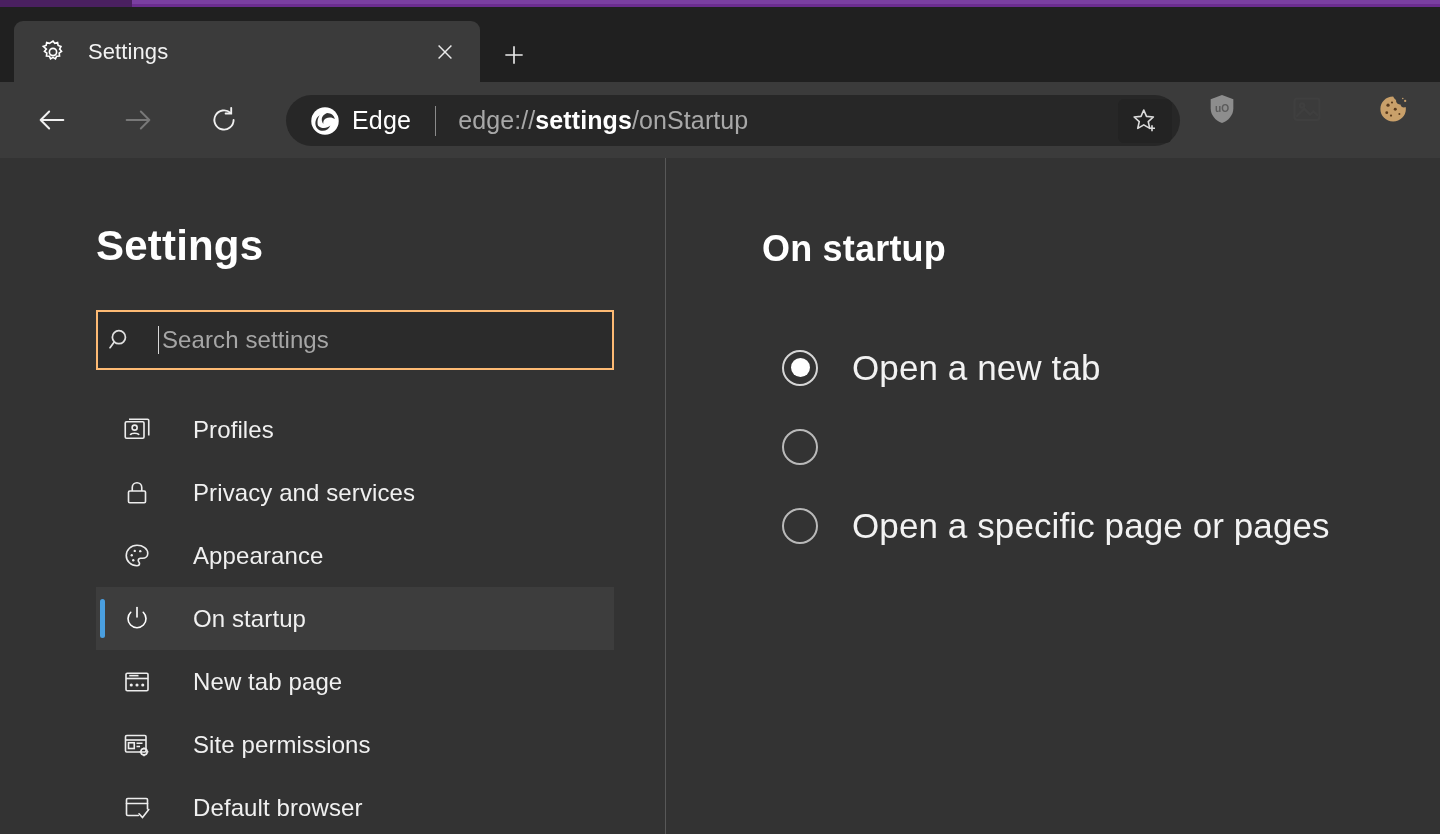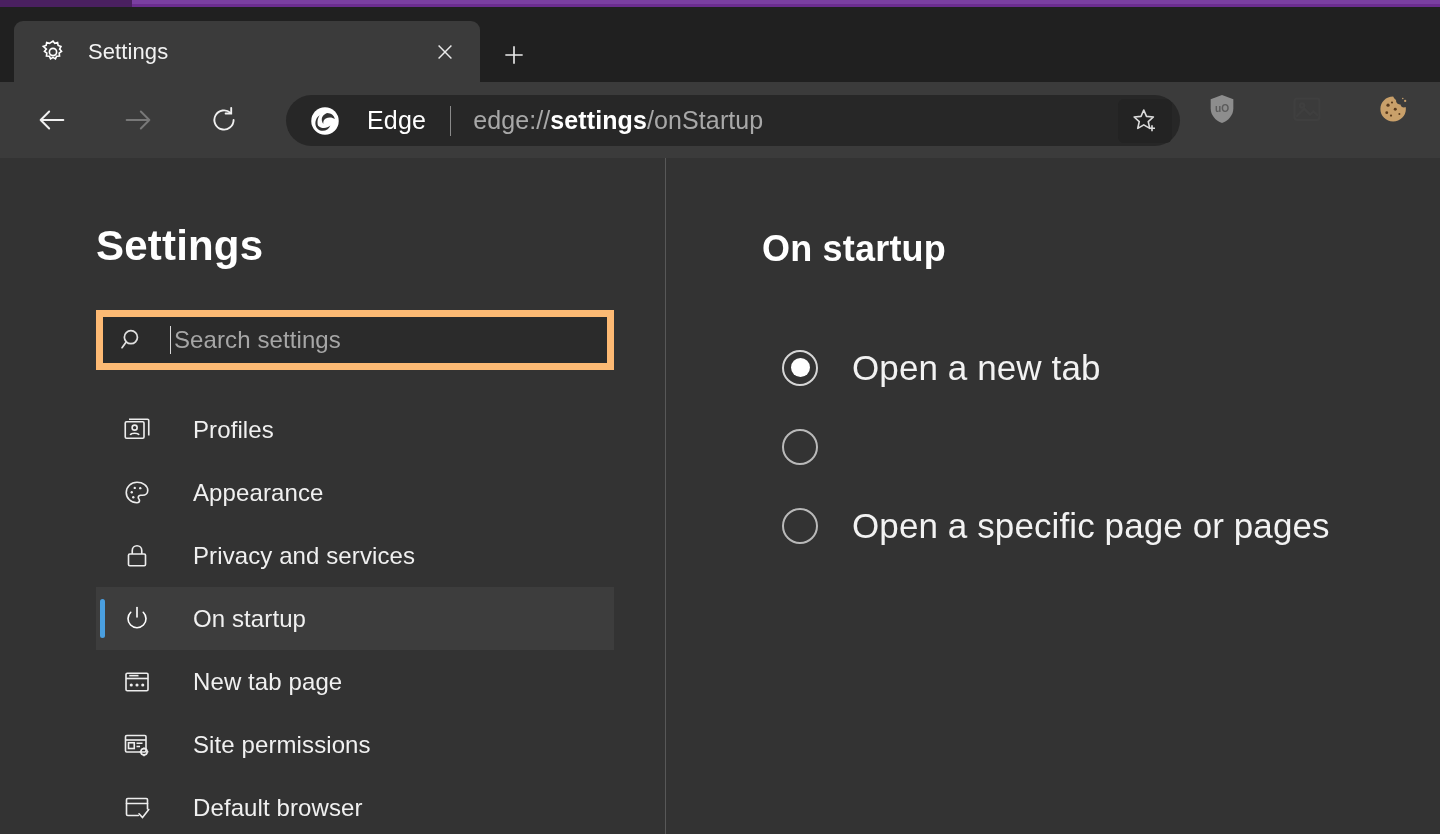--- a/index.html
+++ b/index.html
@@ -125,21 +125,21 @@
     display: flex;
     align-items: center;
     padding: 0 8px 0 24px;
   }
   .edge-brand {
     display: flex;
     align-items: center;
     flex: 0 0 auto;
   }
   .edge-brand-label {
-    margin-left: 27px;
+    margin-left: 12px;
     color: #ffffff;
     font-size: 25px;
     font-weight: 400;
     letter-spacing: .2px;
   }
   .omnibox-sep {
     width: 1px;
     height: 30px;
     background: #8a8a8a;
     margin: 0 22px 0 24px;
@@ -213,24 +213,24 @@
     font-weight: 700;
     letter-spacing: .2px;
   }
   .search-box {
     position: absolute;
     left: 96px;
     top: 152px;
     width: 518px;
     height: 60px;
     background: #2b2b2b;
-    border: 7px solid #fdba74;
-    display: flex;
-    align-items: center;
-    padding-left: 15px;
+    border: 2px solid #fdba74;
+    display: flex;
+    align-items: center;
+    padding-left: 8px;
   }
   .search-icon-wrap {
     width: 30px; height: 30px;
     flex: 0 0 30px;
     display: flex; align-items: center; justify-content: center;
   }
   .search-caret {
     width: 1px;
     height: 28px;
     background: #d8d8d8;
@@ -469,38 +469,38 @@
               <circle cx="10.1" cy="10.1" r="2.0"></circle>
               <path d="M6.6 16.0 c.8-1.9 6.2-1.9 7.0 0"></path>
             </svg>
           </span>
           <span class="nav-label">Profiles</span>
         </div>
 
         <div class="navitem">
           <span class="nav-icon">
             <svg width="30" height="30" viewBox="0 0 24 24" stroke="#ededed" stroke-width="1.3" fill="none">
+              <rect x="5.2" y="10.4" width="13.6" height="9.4" rx="1"></rect>
+              <path d="M8.2 10.4 V7.6 a3.8 3.8 0 0 1 7.6 0 V10.4"></path>
+            </svg>
+          </span>
+          <span class="nav-label">Privacy and services</span>
+        </div>
+
+        <div class="navitem">
+          <span class="nav-icon">
+            <svg width="30" height="30" viewBox="0 0 24 24" stroke="#ededed" stroke-width="1.3" fill="none">
               <path d="M12 3.4 c-4.8 0-8.6 3.6-8.6 8.2 0 4.6 3.8 8.2 8.6 8.2 1.2 0 2.0-.8 2.0-1.8 0-.5-.2-.9-.5-1.2-.3-.3-.5-.7-.5-1.2 0-1 .8-1.8 1.9-1.8h1.6c2.3 0 4.1-1.7 4.1-3.9 0-3.8-3.8-6.5-8.6-6.5z"></path>
               <circle cx="7.8" cy="11.4" r=".95" fill="#ededed" stroke="none"></circle>
               <circle cx="10.2" cy="7.9" r=".95" fill="#ededed" stroke="none"></circle>
               <circle cx="14.6" cy="8.1" r=".95" fill="#ededed" stroke="none"></circle>
               <circle cx="9.0" cy="15.4" r=".95" fill="#ededed" stroke="none"></circle>
             </svg>
           </span>
           <span class="nav-label">Appearance</span>
-        </div>
-
-        <div class="navitem">
-          <span class="nav-icon">
-            <svg width="30" height="30" viewBox="0 0 24 24" stroke="#ededed" stroke-width="1.3" fill="none">
-              <rect x="5.2" y="10.4" width="13.6" height="9.4" rx="1"></rect>
-              <path d="M8.2 10.4 V7.6 a3.8 3.8 0 0 1 7.6 0 V10.4"></path>
-            </svg>
-          </span>
-          <span class="nav-label">Privacy and services</span>
         </div>
 
         <div class="navitem active">
           <span class="sel-bar"></span>
           <span class="nav-icon">
             <svg width="30" height="30" viewBox="0 0 24 24" stroke="#ffffff" stroke-width="1.3" fill="none" stroke-linecap="round">
               <path d="M7.0 6.6 a7.2 7.2 0 1 0 10.0 0"></path>
               <path d="M12 2.8 V10.4"></path>
             </svg>
           </span>

